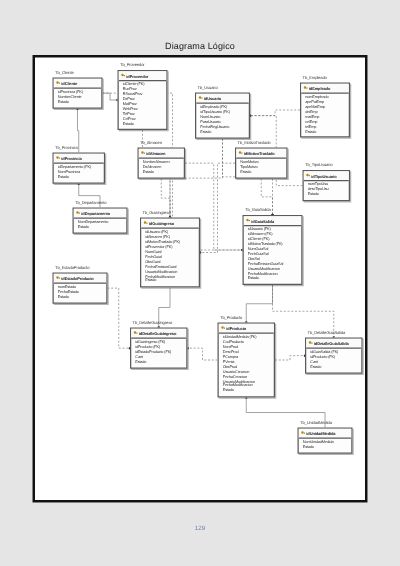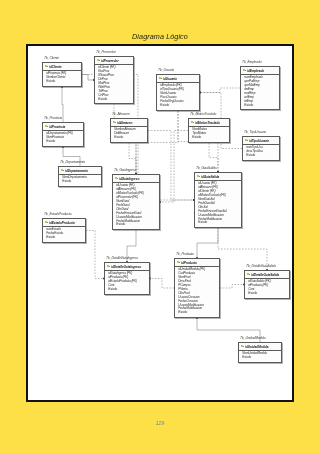--- a/index.html
+++ b/index.html
@@ -3,21 +3,21 @@
 <meta charset="utf-8">
 <style>
   html,body{margin:0;padding:0;}
   body{
     width:320px;height:453px;
     background:#ffffff;
     font-family:"Liberation Sans",sans-serif;
     overflow:hidden;
     position:relative;
   }
-  #page{position:absolute;inset:0;background:#fde047;font-style:italic;}
+  #page{position:absolute;inset:0;background:#e5e5e5;}
 
   
   .page-title{
     position:absolute;left:0;right:0;top:32px;
     text-align:center;
     font-size:7.2px;
     color:#1a1a1a;
     letter-spacing:.1px;
   }
 

